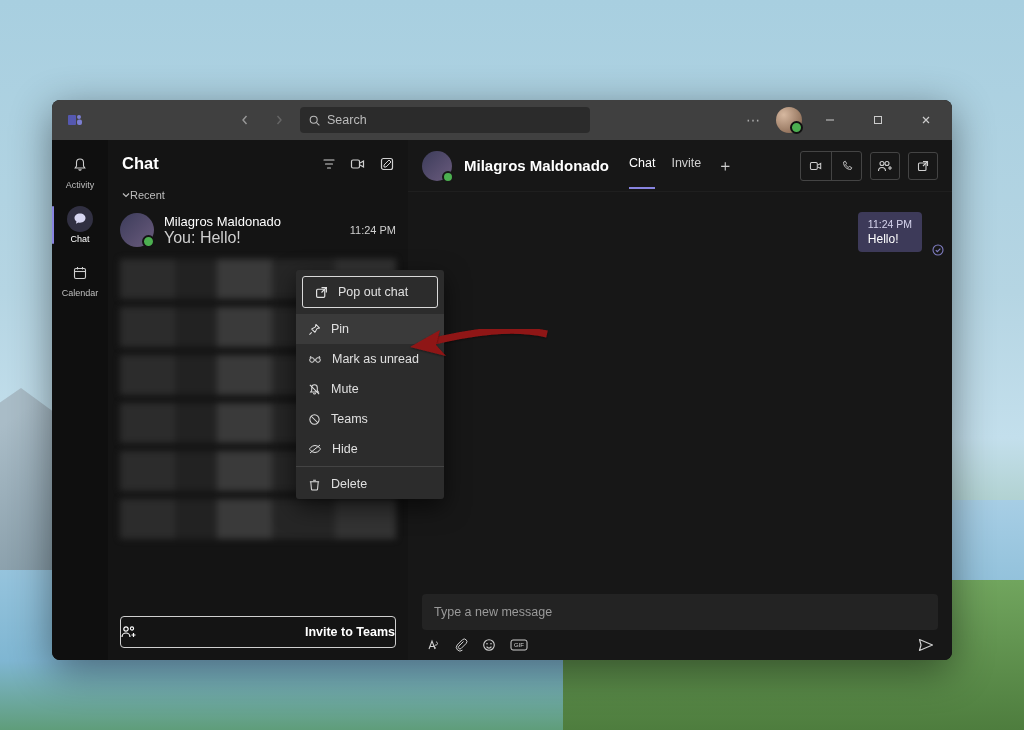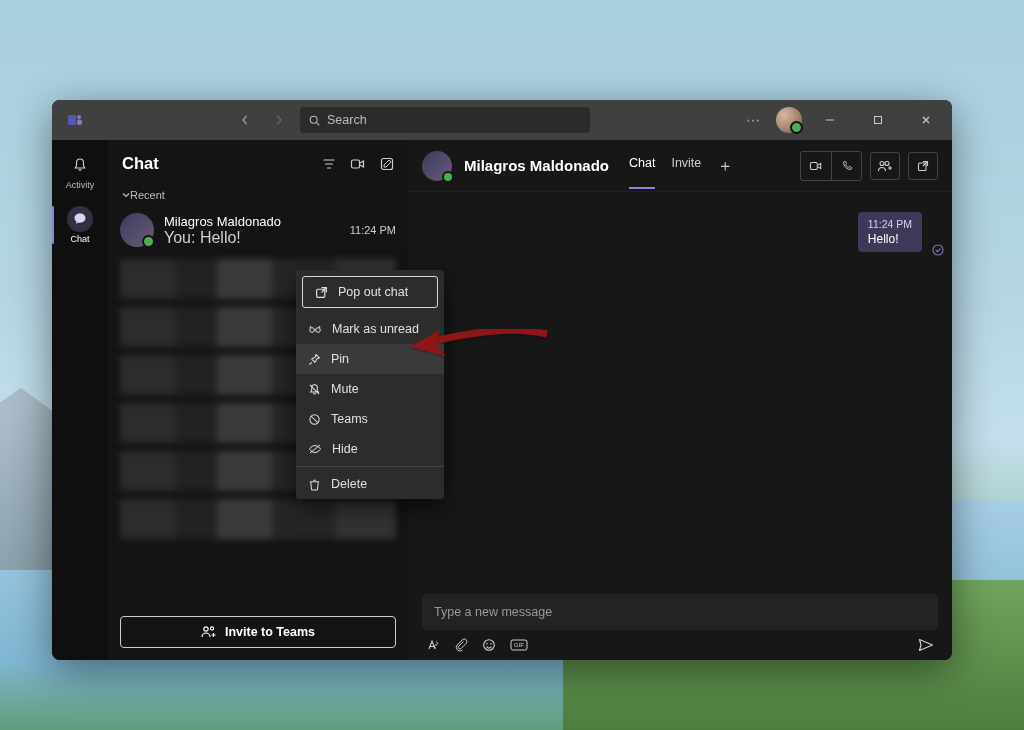--- a/index.html
+++ b/index.html
@@ -72,21 +72,21 @@
   .convo .av{width:34px;height:34px;border-radius:50%;background:linear-gradient(135deg,#3c3c5a,#6a5b7d);position:relative;}
   .convo .av::after{content:"";position:absolute;right:-1px;bottom:-1px;width:9px;height:9px;border-radius:50%;background:#4caf50;border:2px solid #141414;}
   .convo .txt{flex:1;min-width:0;}
   .convo .name{font-size:13px;color:#fff;}
   .convo .preview{font-size:16px;color:#cfcfcf;}
   .convo .time{font-size:11px;color:#cfcfcf;}
 
   .blur-row{height:40px;margin:4px 12px;background:
     linear-gradient(90deg,#2c2c2c 0 20%,#222 20% 35%,#3a3a3a 35% 55%,#262626 55% 78%,#333 78% 100%);
     filter: blur(3px); border-radius:2px;}
-  .invite{margin:8px 12px 12px;height:32px;border:1px solid #cfcfcf;border-radius:4px;display:flex;align-items:center;justify-content:center;gap:8px;color:#fff;font-size:12.5px;font-weight:600;}
+  .invite{margin:8px 12px 12px;height:32px;border:1px solid #cfcfcf;border-radius:4px;display:flex;align-items:center;justify-content:space-between;gap:8px;color:#fff;font-size:12.5px;font-weight:600;}
 
   
   .ctx{position:absolute;left:244px;top:170px;width:148px;background:#2c2c2c;border-radius:3px;box-shadow:0 8px 24px rgba(0,0,0,.6);overflow:hidden;font-size:12.5px;z-index:30;}
   .ctx .item{display:flex;align-items:center;gap:10px;padding:8px 12px;color:#e0e0e0;}
   .ctx .item.boxed{border:1px solid #d9d9d9;border-radius:3px;margin:6px;}
   .ctx .item.hover{background:#3a3a3a;}
   .ctx hr{border:none;border-top:1px solid #444;margin:2px 0;}
 
   
   .chatpane{flex:1;display:flex;flex-direction:column;background:#171717;}
@@ -185,20 +185,31 @@
           </span>
         <span>Activity</span>
       </div>
       <div class="rail-item active">
         <span class="rail-icon">
             <svg width="16" height="16" viewBox="0 0 16 16">
               <path d="M8 2.5c-3.2 0-5.5 2-5.5 4.5 0 1.4.8 2.7 2 3.5l-.6 2.3 2.6-1.3c.5.1 1 .2 1.5.2 3.2 0 5.5-2 5.5-4.7S11.2 2.5 8 2.5Z" fill="#d8d7f2"></path>
             </svg>
           </span>
         <span>Chat</span>
+      </div>
+      <div class="rail-item">
+        <span class="rail-icon">
+            <svg width="16" height="16" viewBox="0 0 16 16">
+              <rect x="2.5" y="3.5" width="11" height="10" rx="1.5" stroke="#cfcfcf" stroke-width="1.1" fill="none"></rect>
+              <line x1="2.5" y1="6.5" x2="13.5" y2="6.5" stroke="#cfcfcf" stroke-width="1.1"></line>
+              <line x1="5.5" y1="2" x2="5.5" y2="4.5" stroke="#cfcfcf" stroke-width="1.1"></line>
+              <line x1="10.5" y1="2" x2="10.5" y2="4.5" stroke="#cfcfcf" stroke-width="1.1"></line>
+            </svg>
+          </span>
+        <span>Calendar</span>
       </div>
     </div>
 
     <div class="chatlist">
       <div class="chatlist-head">
         <h2>Chat</h2>
         <div class="head-actions">
           <span>
               <svg width="14" height="14" viewBox="0 0 14 14">
                 <path d="M2 3h10M3.5 7h7M5.5 11h3" stroke="#cfcfcf" stroke-width="1.2" stroke-linecap="round"></path>
@@ -349,33 +360,33 @@
   </div>
 
   <div class="ctx">
     <div class="item boxed">
       <svg width="13" height="13" viewBox="0 0 12 12">
           <rect x="1.5" y="3" width="7.5" height="7.5" rx="1" stroke="#e0e0e0" stroke-width="1.1" fill="none"></rect>
           <path d="M6 1.5h4.5V6M10 2 6 6" stroke="#e0e0e0" stroke-width="1.1" fill="none"></path>
         </svg>
       <span>Pop out chat</span>
     </div>
+    <div class="item hover">
+      <svg width="13" height="13" viewBox="0 0 14 14">
+          <path d="M8.5 1.5 12.5 5.5 9.8 6 7.5 10 4 6.5 8 4.2 8.5 1.5ZM4 10l-2.5 2.5" stroke="#e0e0e0" stroke-width="1.1" fill="none" stroke-linejoin="round"></path>
+        </svg>
+      <span>Pin</span>
+    </div>
     <div class="item">
       <svg width="14" height="12" viewBox="0 0 14 12">
           <circle cx="4" cy="7" r="2.3" stroke="#e0e0e0" stroke-width="1" fill="none"></circle>
           <circle cx="10" cy="7" r="2.3" stroke="#e0e0e0" stroke-width="1" fill="none"></circle>
           <path d="M6.3 7h1.4M2 5l1-2M12 5l-1-2" stroke="#e0e0e0" stroke-width="1" fill="none"></path>
         </svg>
       <span>Mark as unread</span>
-    </div>
-    <div class="item hover">
-      <svg width="13" height="13" viewBox="0 0 14 14">
-          <path d="M8.5 1.5 12.5 5.5 9.8 6 7.5 10 4 6.5 8 4.2 8.5 1.5ZM4 10l-2.5 2.5" stroke="#e0e0e0" stroke-width="1.1" fill="none" stroke-linejoin="round"></path>
-        </svg>
-      <span>Pin</span>
     </div>
     <div class="item">
       <svg width="13" height="13" viewBox="0 0 14 14">
           <path d="M7 2a3 3 0 0 0-3 3v3l-1.2 1.7h8.4L10 8V5a3 3 0 0 0-3-3ZM5.7 11a1.4 1.4 0 0 0 2.6 0M2 2l10 10" stroke="#e0e0e0" stroke-width="1.1" fill="none"></path>
         </svg>
       <span>Mute</span>
     </div>
     <div class="item">
       <svg width="13" height="13" viewBox="0 0 14 14">
           <circle cx="7" cy="7" r="5" stroke="#e0e0e0" stroke-width="1.1" fill="none"></circle>

